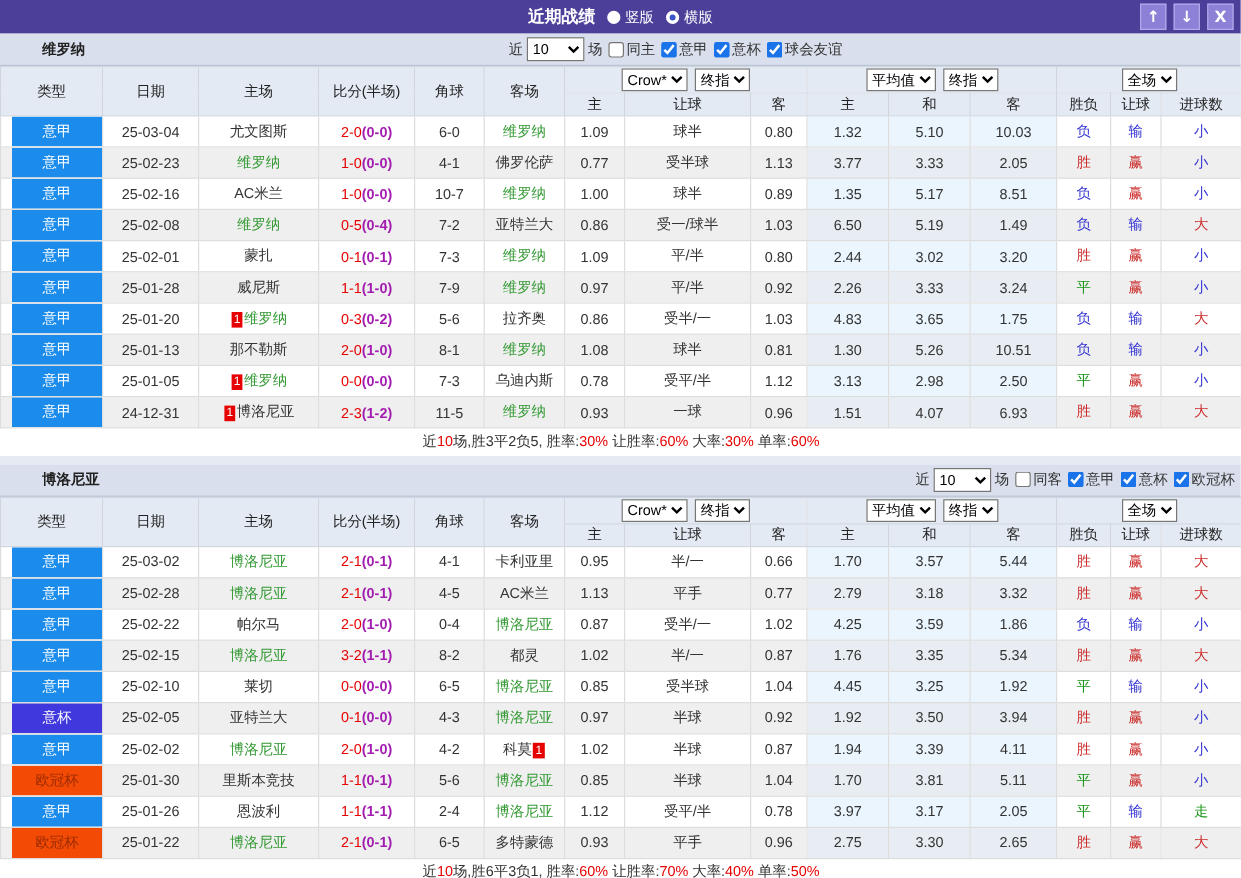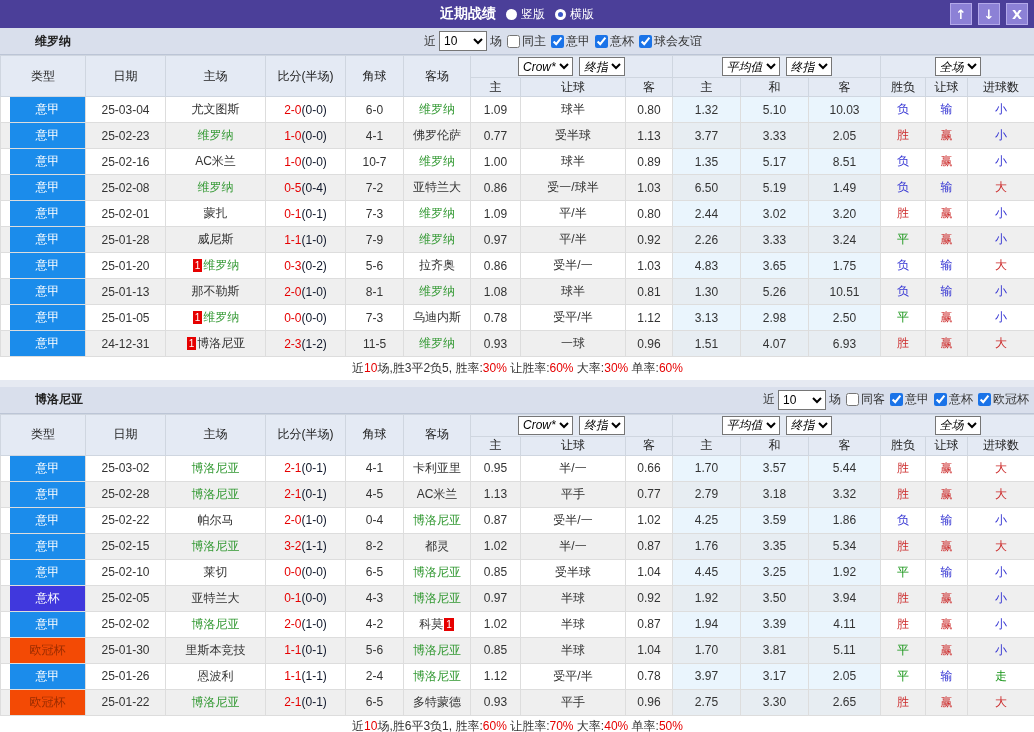--- a/index.html
+++ b/index.html
@@ -38,34 +38,34 @@
   .num-select { width: 48px; }
   .cb { display: flex; align-items: center; cursor: pointer; }
   .cb input { margin: 0 2px 0 2px; width: 13px; height: 13px; accent-color: #1a73e8; }
   
   table { border-collapse: collapse; table-layout: fixed; width: 1034px; }
   th, td { border: 1px solid #cfd6e0; text-align: center; padding: 0;
            overflow: hidden; white-space: nowrap; }
   thead th { background: #e4eaf4; font-weight: normal; color: #222; }
   thead th.grp { height: 22px; }
   thead th.h2 { height: 19px; }
-  .hdr-select { height: 19px; margin: 0 3px; font-style: italic; }
+  .hdr-select { height: 19px; margin: 0 3px; }
   tbody td { height: 25px; border-color: #dddddd; }
   tbody tr:nth-child(even) td { background: #efefef; }
   tbody td.avg { background: #eaf5fd; }
   tbody tr:nth-child(even) td.avg { background: #e7edf2; }
   td.type { padding: 0; }
   .type-inner { margin-left: 9px; height: 25px; display: flex; align-items: center;
                 justify-content: center; color: #fff; }
   .lg-a { background: var(--serie-a, #1b8ceb); }
   .lg-c { background: var(--coppa, #4038dd); }
   .lg-u { background: var(--ucl-bg, #f34a05); color: var(--ucl-text, #9b2c00); }
   .hl { color: var(--team-green, #339933); }
   .ft { color: var(--score-red, #e60000); }
-  .ht { color: #0f172a; }
+  .ht { color: #a21caf; font-weight: bold; }
   .badge { background: var(--score-red, #e60000); color: #fff; font-size: 10px;
            padding: 0 2px; margin: 0 1px; display: inline-block; line-height: 13px; }
   .w { color: var(--win-red, #cc2b2b); }
   .l { color: var(--lose-blue, #3434d3); }
   .d { color: var(--draw-green, #169416); }
   tfoot td { height: 23px; background: #fff; border: none; border-top: 1px solid #ccc; }
   .red { color: var(--score-red, #e60000); }
   .spacer { height: 7px; background: #e6eaf2; }
 </style>
 </head>

